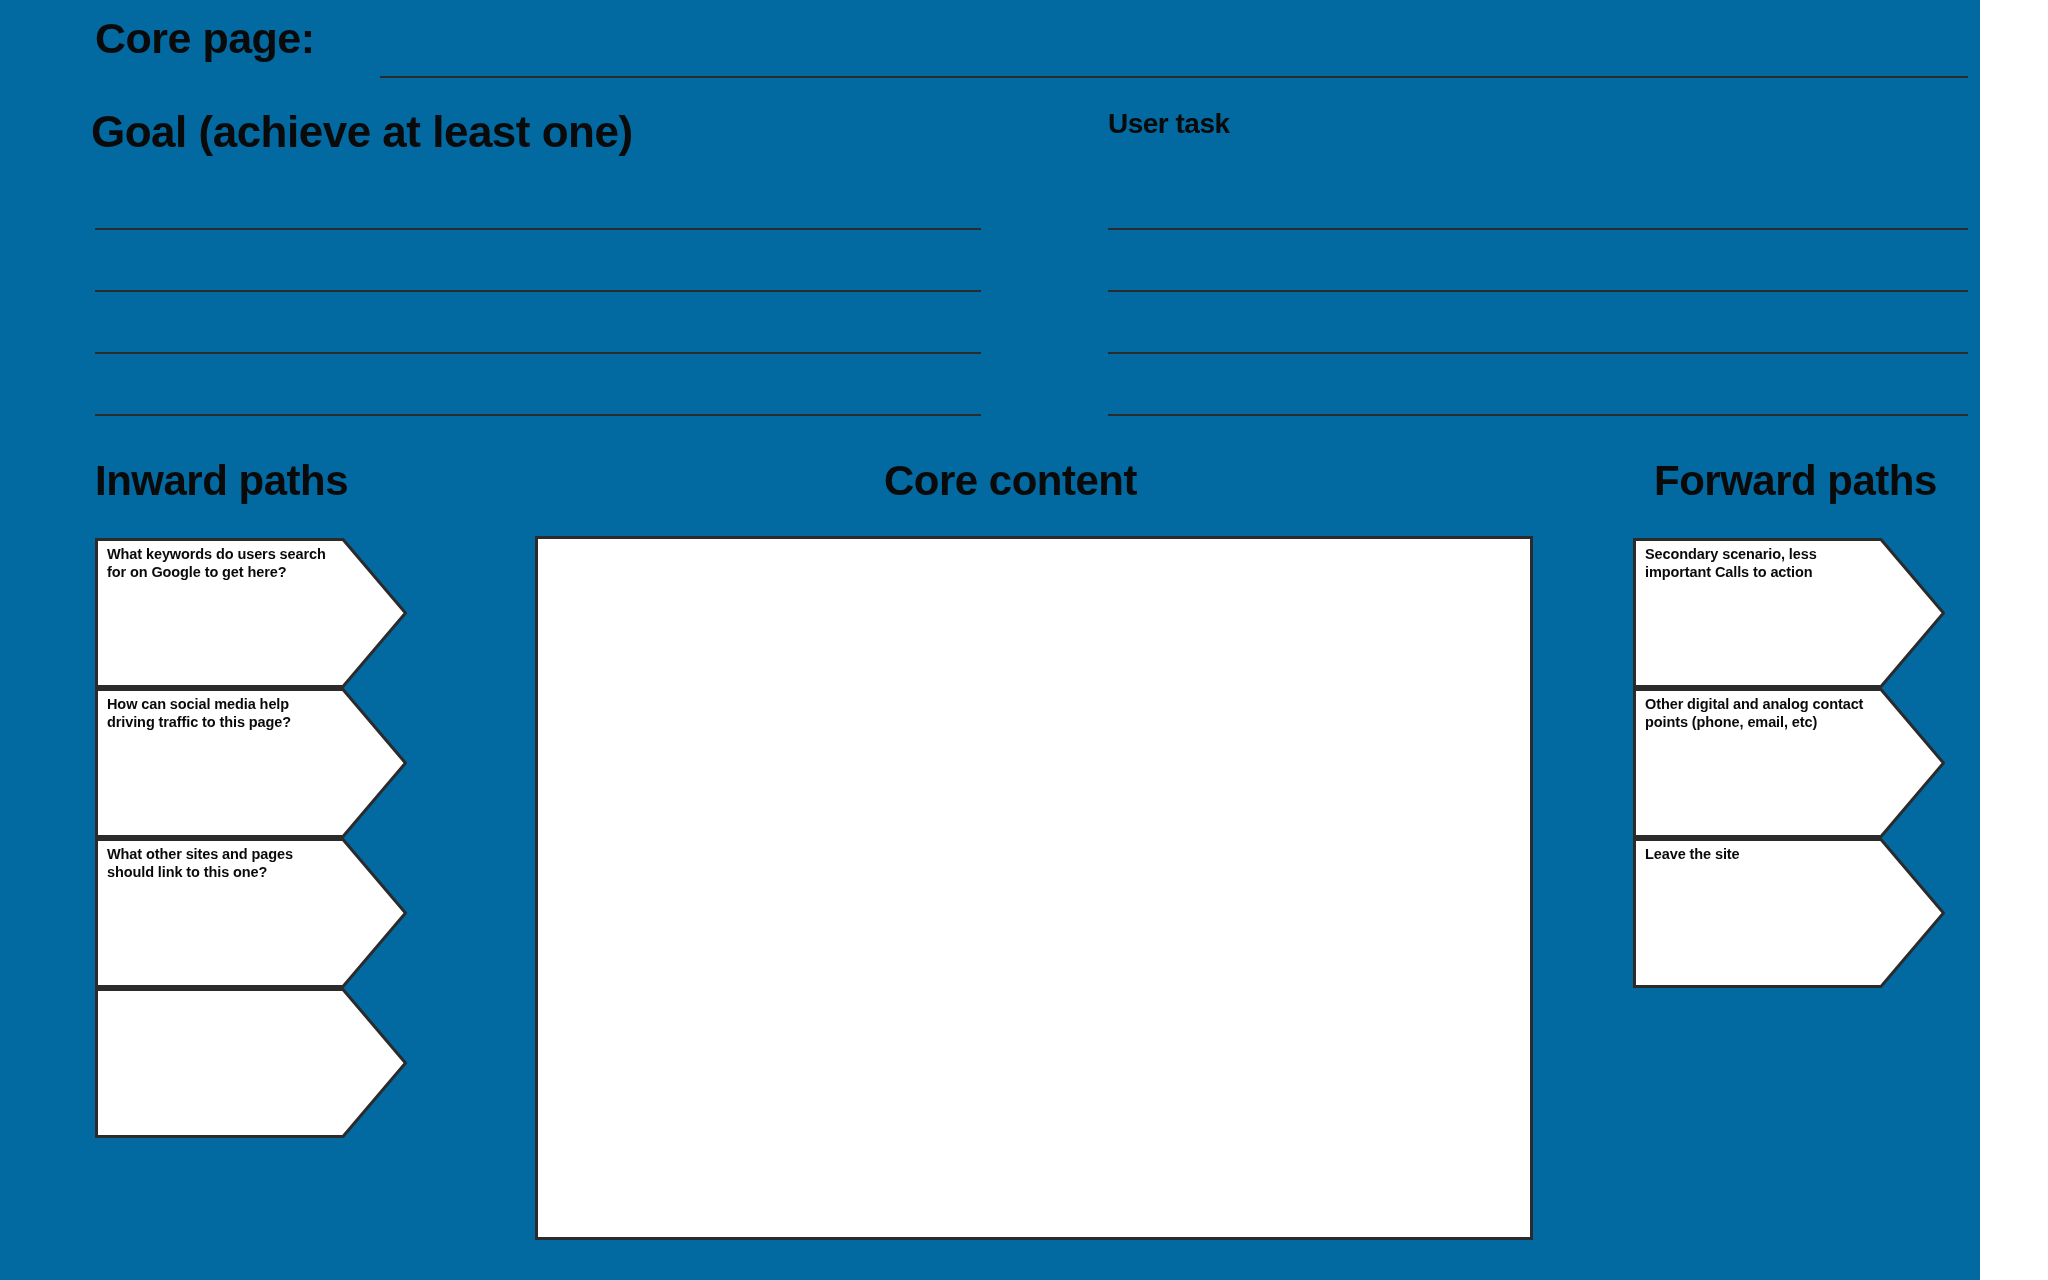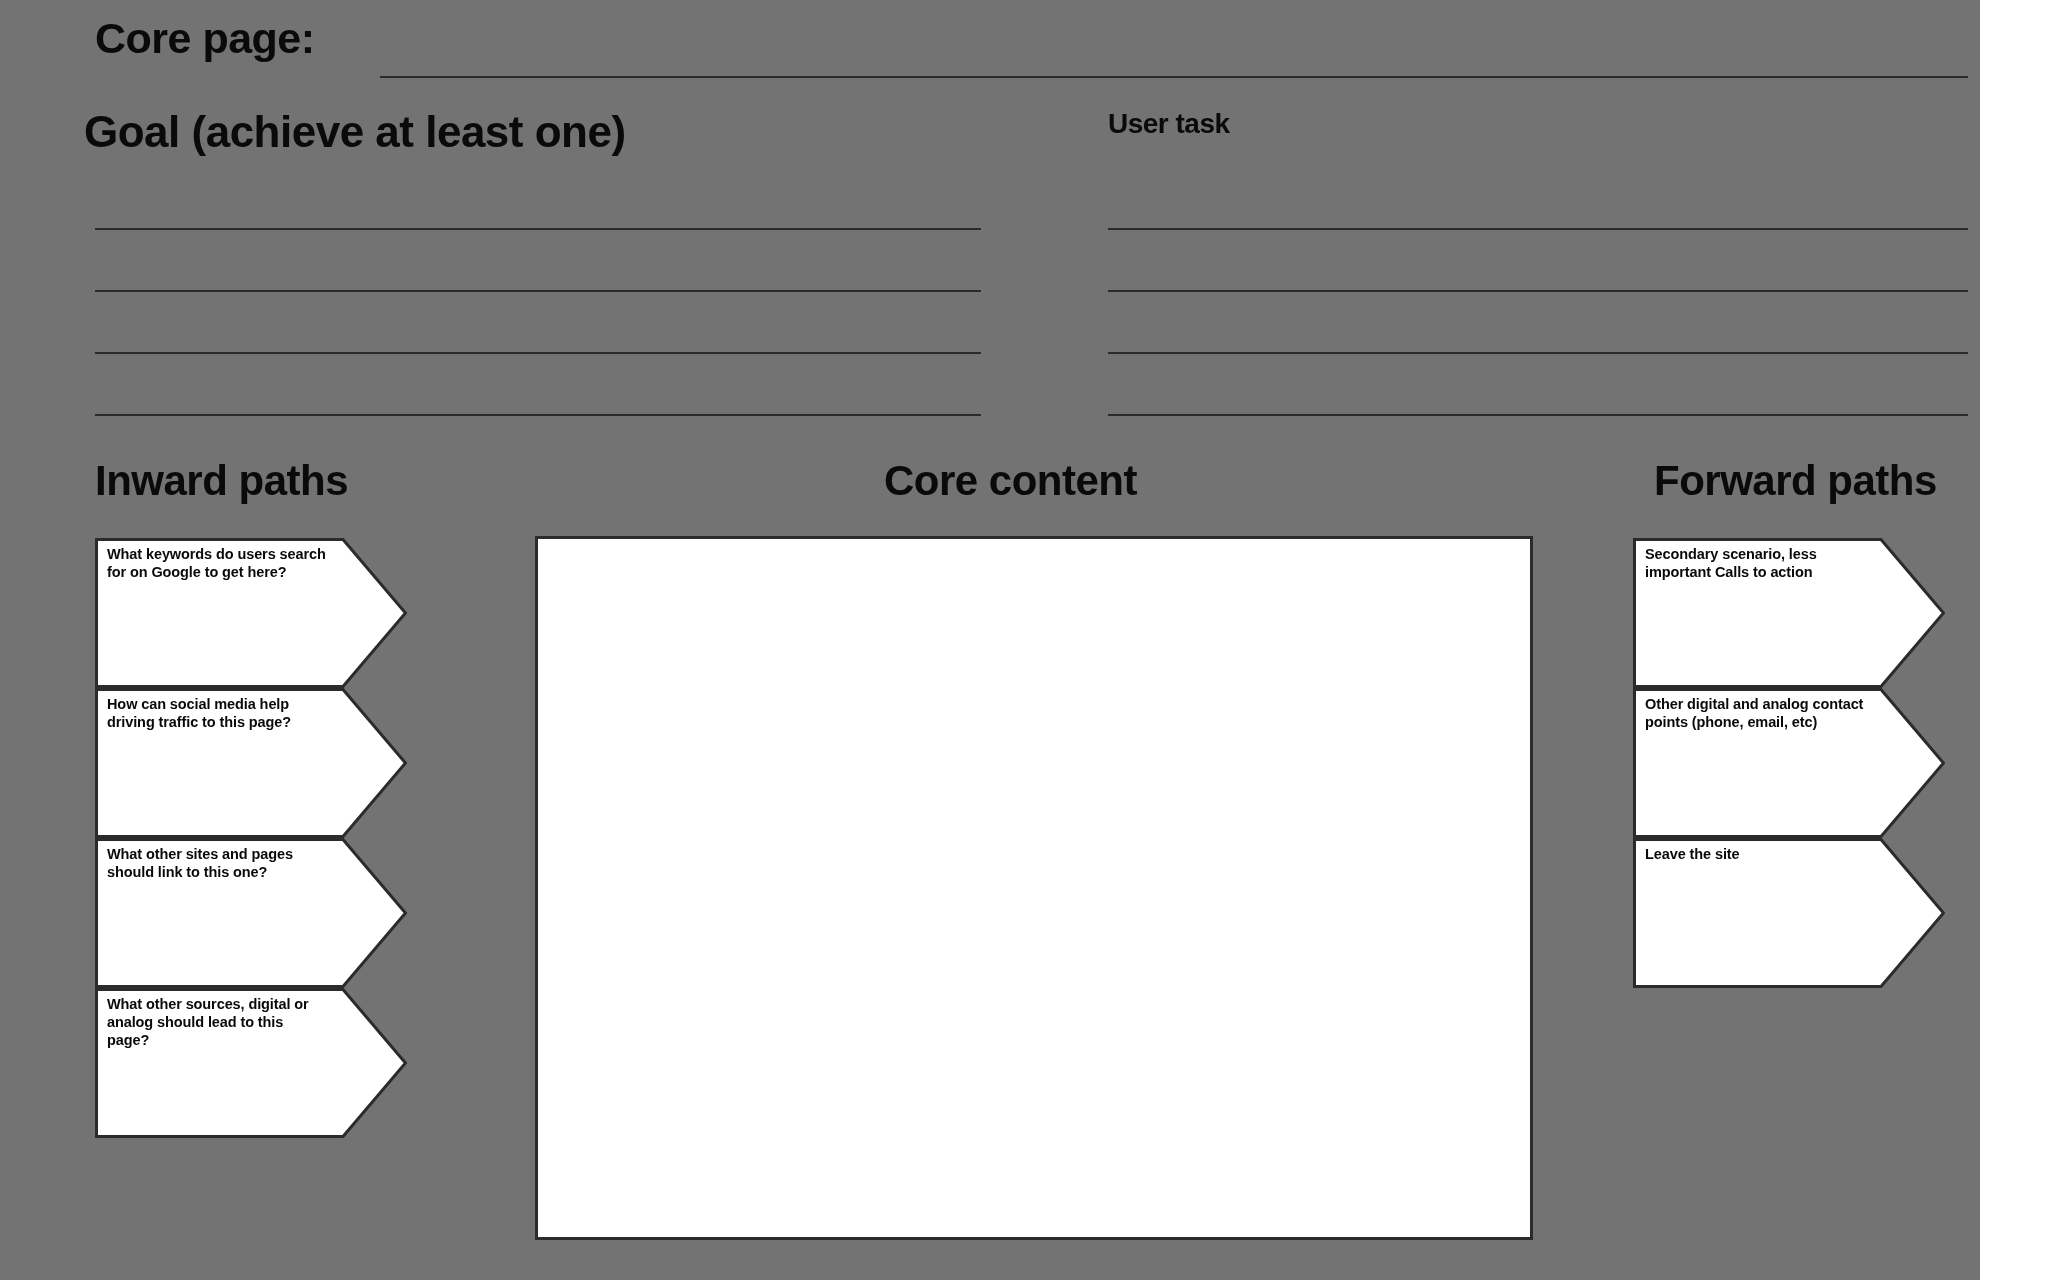--- a/index.html
+++ b/index.html
@@ -9,40 +9,40 @@
   }
   body {
     font-family: "Liberation Sans", sans-serif;
     color: #111111;
   }
 
   #canvas {
     position: relative;
     width: 1980px;
     height: 1280px;
-    background: #737373;
+    background: #0369a1;
     overflow: hidden;
   }
 
   
   .h-title {
     position: absolute;
     font-weight: bold;
     color: #0a0a0a;
     letter-spacing: -0.5px;
     white-space: nowrap;
     line-height: 1;
   }
   #core-page-label {
     left: 95px;
     top: 17px;
     font-size: 43px;
   }
   #goal-heading {
-    left: 84px;
+    left: 91px;
     top: 110px;
     font-size: 44px;
   }
   #usertask-heading {
     left: 1108px;
     top: 110px;
     font-size: 28px;
   }
   #inward-heading {
     left: 95px;
@@ -194,21 +194,20 @@
       <svg class="arrow-svg" viewBox="0 0 312 150">
         <polygon points="1.5,1.5 248,1.5 310.5,75 248,148.5 1.5,148.5"></polygon>
       </svg>
       <div class="arrow-label">What other sites and pages should link to this one?</div>
     </div>
 
     <div class="arrow-card">
       <svg class="arrow-svg" viewBox="0 0 312 150">
         <polygon points="1.5,1.5 248,1.5 310.5,75 248,148.5 1.5,148.5"></polygon>
       </svg>
-      <div class="arrow-label">What other sources, digital or analog should lead to this page?</div>
     </div>
   </div>
 
   <div class="arrow-col" id="forward-col">
 
 
     <div class="arrow-card">
       <svg class="arrow-svg" viewBox="0 0 312 150">
         <polygon points="1.5,1.5 248,1.5 310.5,75 248,148.5 1.5,148.5"></polygon>
       </svg>

